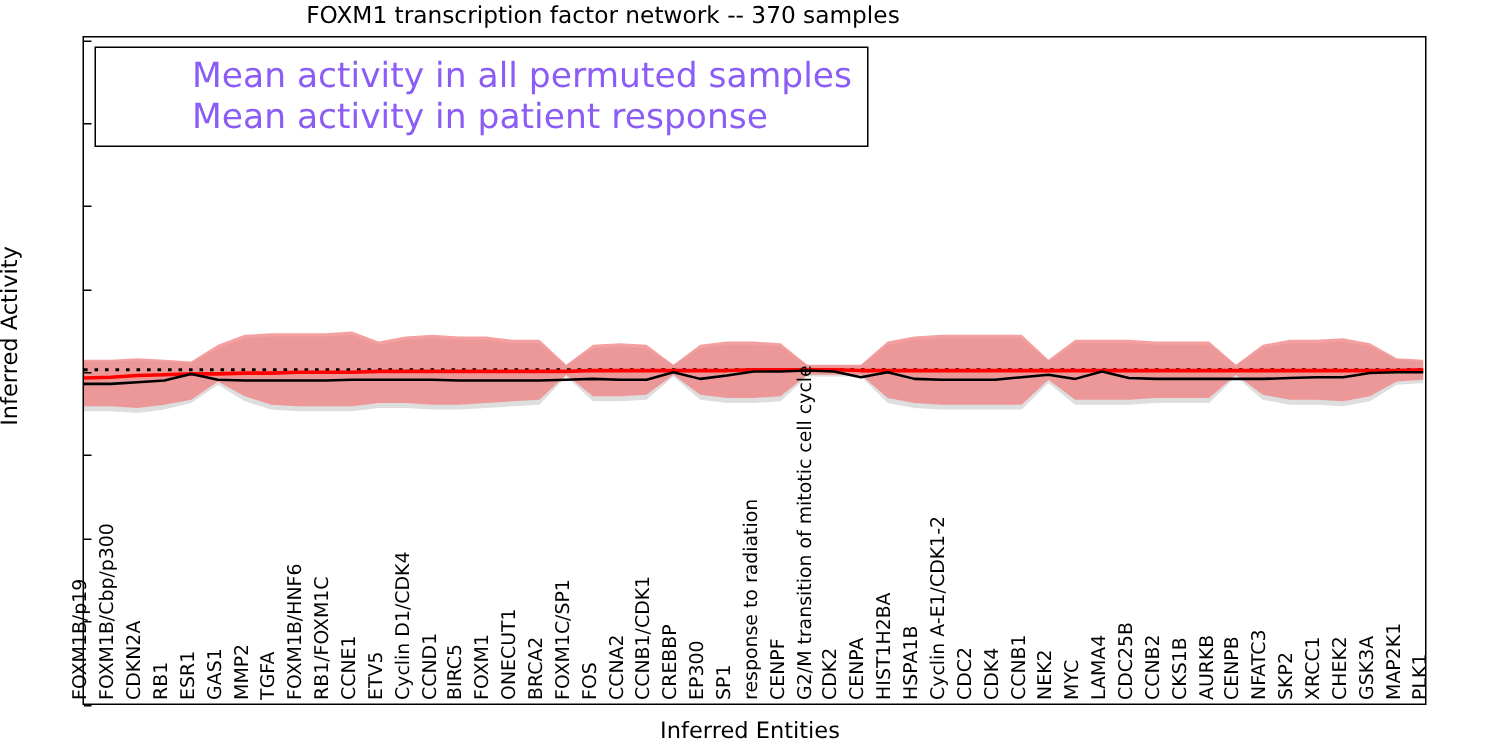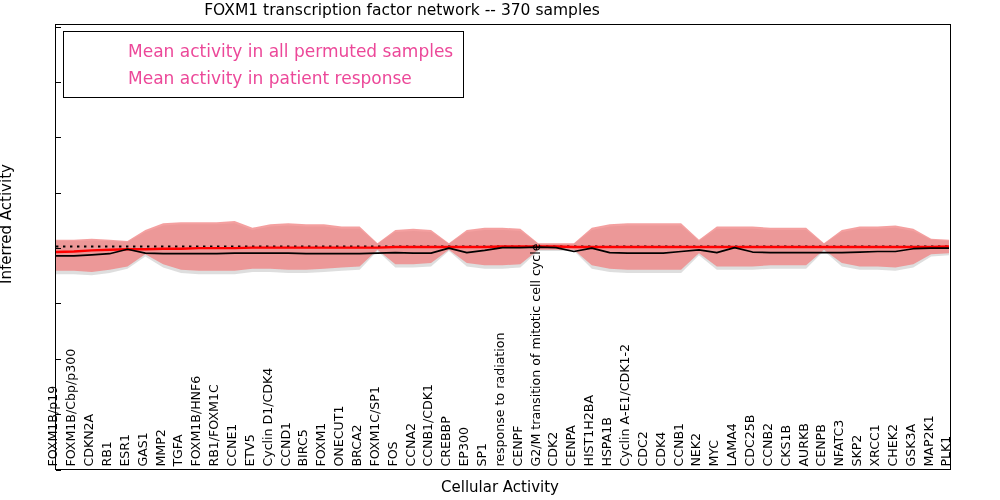--- a/index.html
+++ b/index.html
@@ -101,22 +101,22 @@
     align-items: center;
     height: 27px;
   }
   .legend-swatch {
     width: 43px;
     height: 0;
     margin-right: 12px;
     flex: none;
   }
   .legend-text {
-    font-size: 17px;
-    color: #ec4899;
+    font-size: 23px;
+    color: #8b5cf6;
     white-space: nowrap;
   }
 </style>
 </head>
 <body>
 
 <div id="figure">
 
   <div id="chart-title">FOXM1 transcription factor network -- 370 samples</div>
 
@@ -214,15 +214,15 @@
         <span class="legend-text">Mean activity in patient response</span>
       </div>
     </div>
   </div>
 
   <div id="ytick-label-holder"></div>
   <div id="y-axis-label-holder">
     <div id="y-axis-label">Inferred Activity</div>
   </div>
 
-  <div id="x-axis-label">Cellular Activity</div>
+  <div id="x-axis-label">Inferred Entities</div>
 
 </div>
 
 </body></html>

